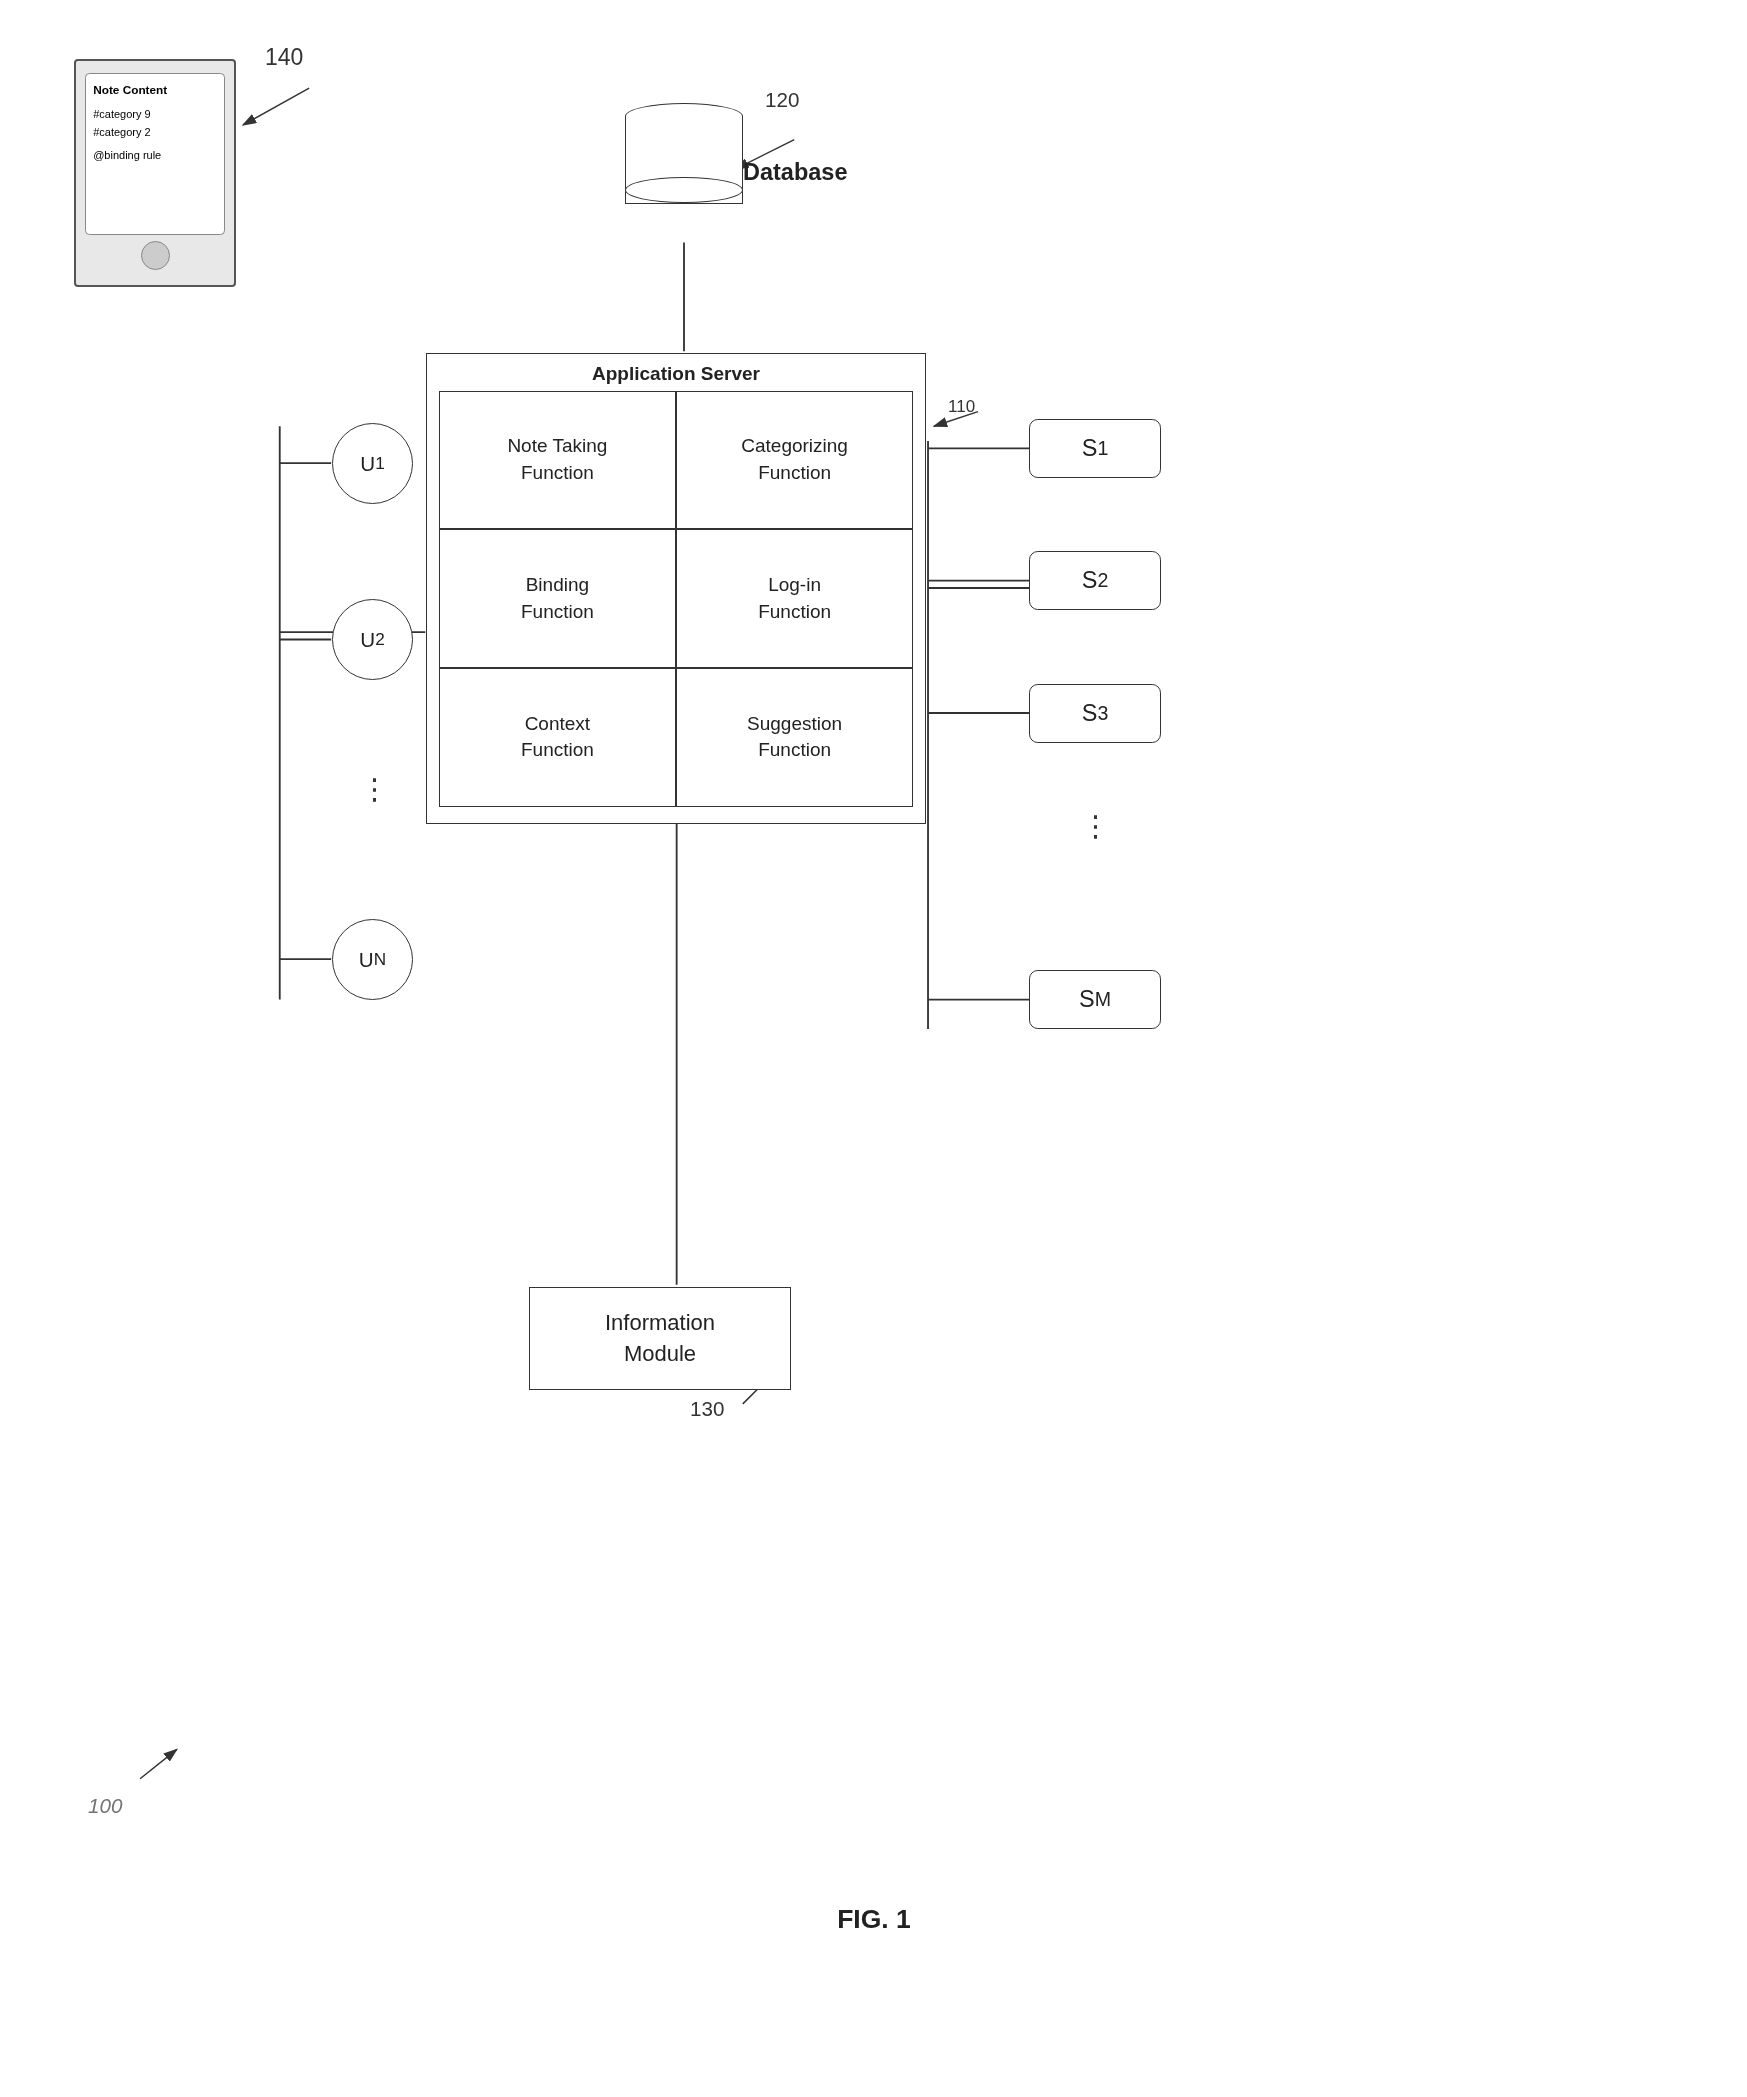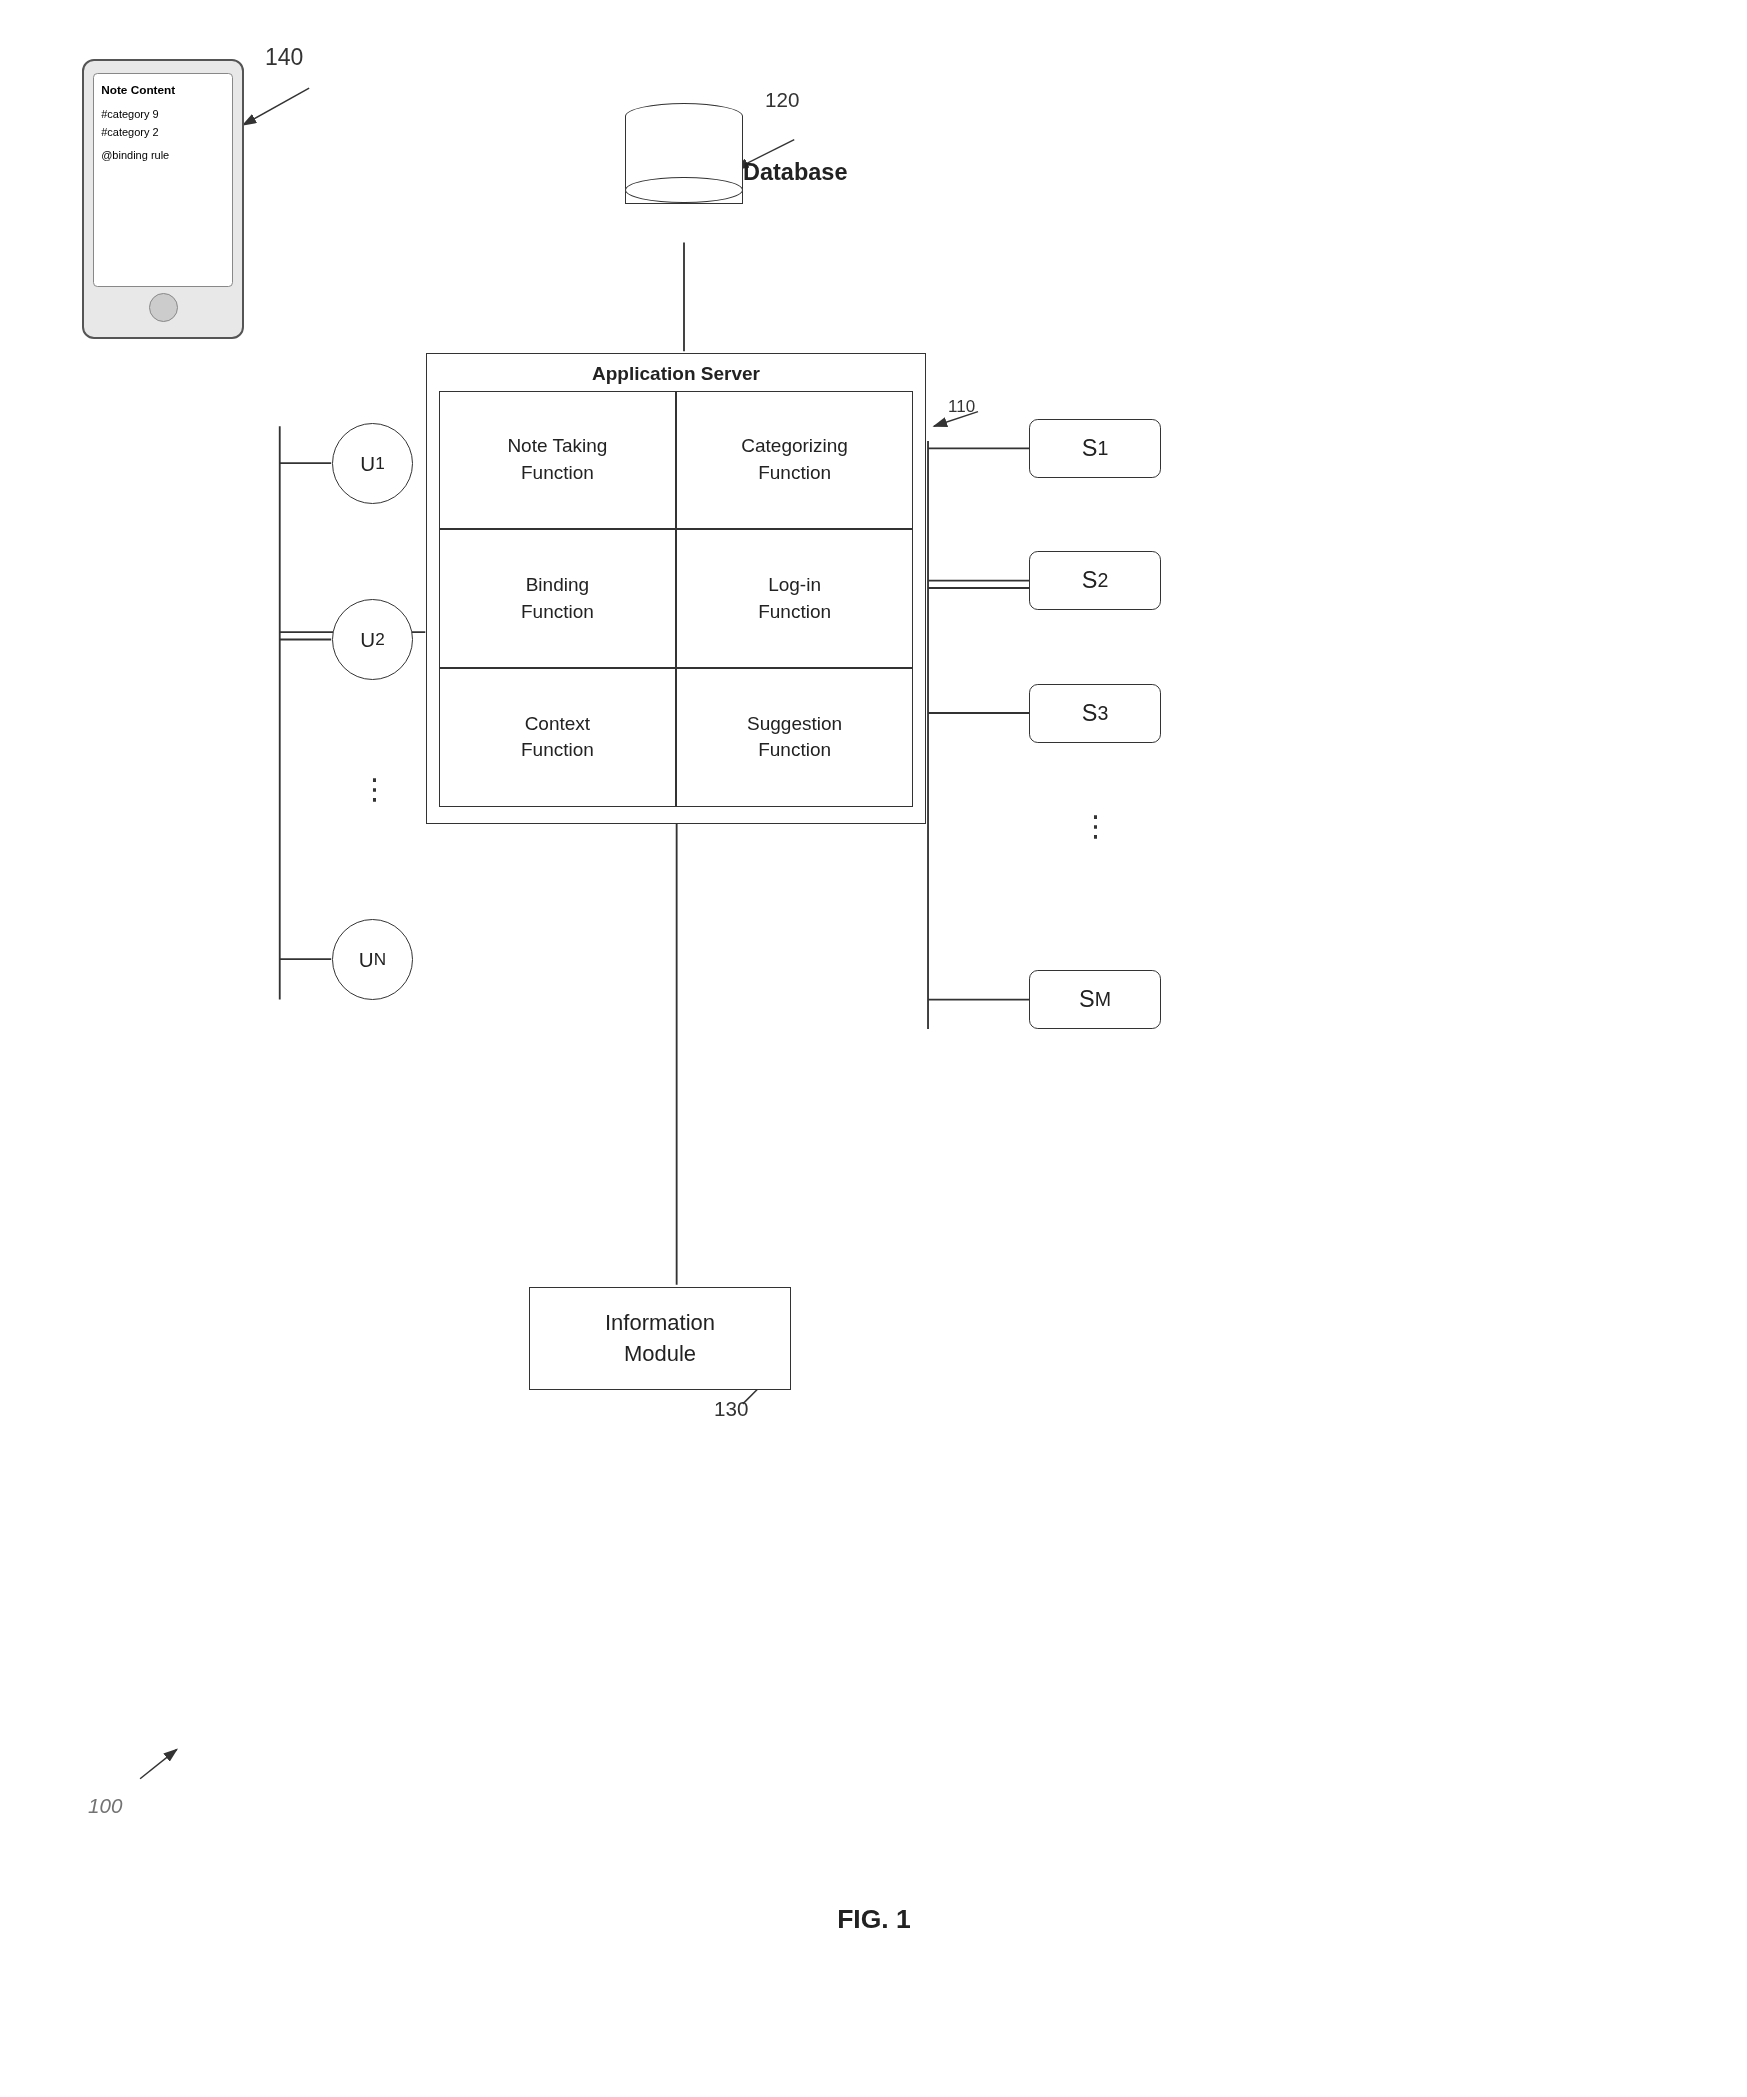--- a/index.html
+++ b/index.html
@@ -15,25 +15,25 @@
     .diagram-container {
       position: absolute;
       top: 0; left: 0;
       width: 100%; height: 100%;
     }
 
     
     .mobile-device {
       position: absolute;
       top: 59px;
-      left: 82px;
+      left: 74px;
       width: 162px;
-      height: 280px;
+      height: 228px;
       background: #e8e8e8;
-      border-radius: 12px;
+      border-radius: 4px;
       border: 2.2px solid #555;
       padding: 11.8px 8.8px 14.7px 8.8px;
       display: flex;
       flex-direction: column;
     }
     .mobile-screen {
       background: #fff;
       border: 1.5px solid #888;
       border-radius: 4.4px;
       flex: 1;
@@ -203,21 +203,21 @@
       justify-content: center;
       text-align: center;
       font-size: 22px;
       color: #222;
       line-height: 1.4;
     }
 
     .label-130 {
       position: absolute;
       top: 1397px;
-      left: 714px;
+      left: 690px;
       font-size: 20.6px;
       color: #333;
     }
 
     
     .fig-label {
       position: absolute;
       bottom: 162px;
       left: 50%;
       transform: translateX(-50%);

